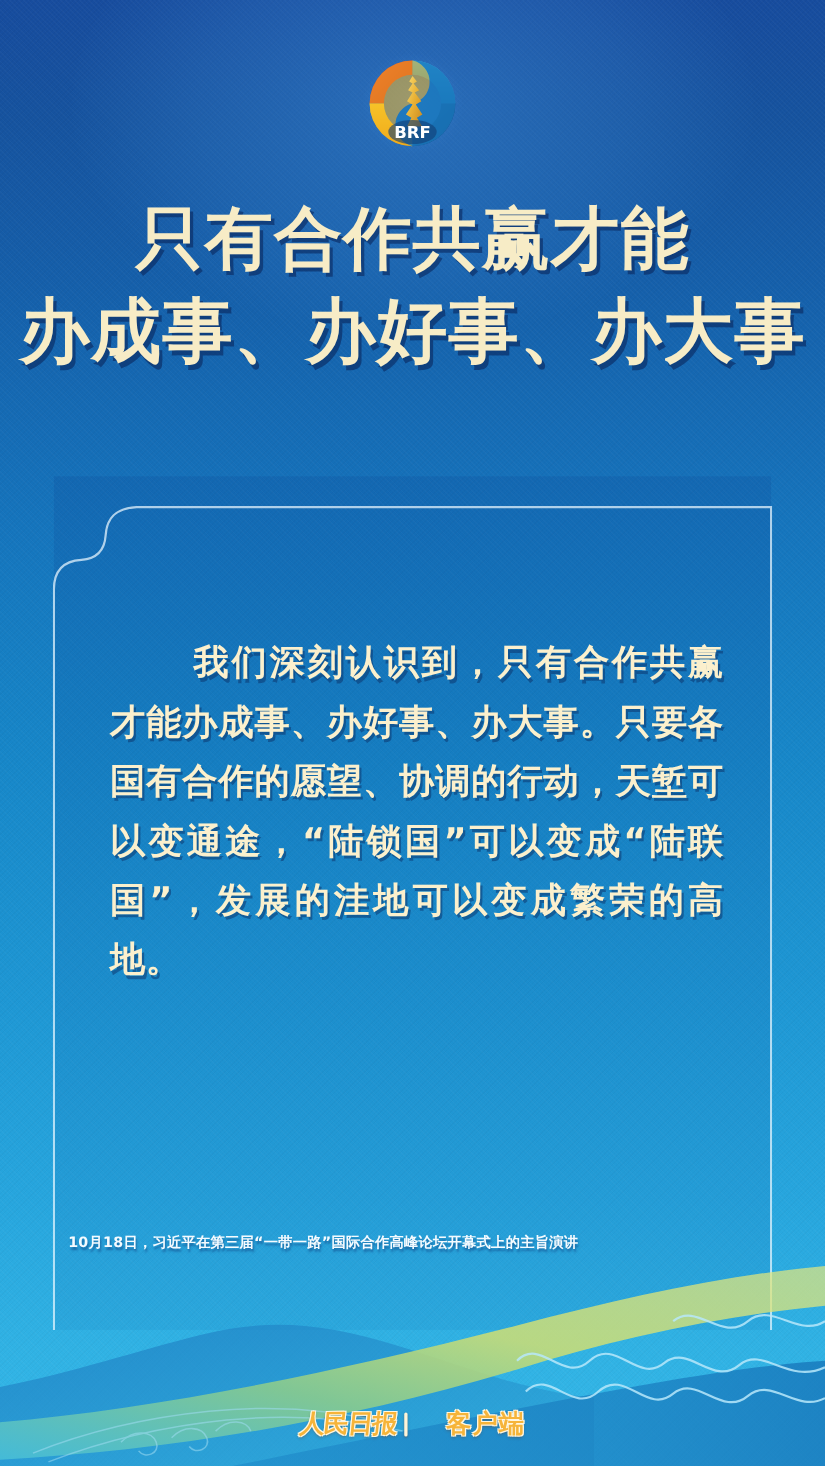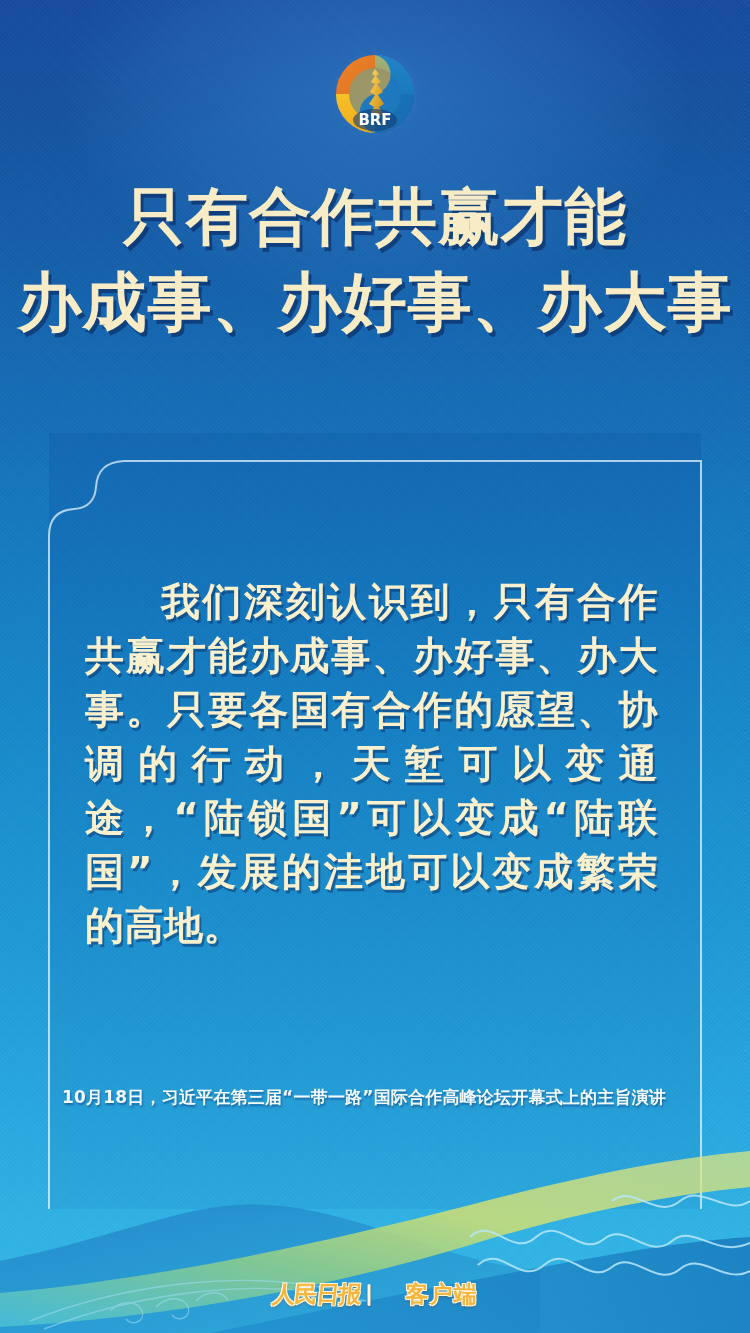--- a/index.html
+++ b/index.html
@@ -63,36 +63,36 @@
     width:654px;height:778px;
   }
   .card-border{position:absolute;inset:0;}
   .card-fill{
     position:absolute;inset:1px;
     background:linear-gradient(180deg, rgba(8,60,140,.17) 0%, rgba(8,70,150,.13) 45%, rgba(10,90,165,.10) 100%);
   }
 
   
   .body-text{
-    position:absolute;left:85px;right:92px;top:575px;
+    position:absolute;left:100px;right:92px;top:575px;
     color:#fbf0cd;
-    font-size:39px;
+    font-size:32px;
     font-weight:bold;
     line-height:54px;
     letter-spacing:.5px;
     text-indent:76px;
     text-align:justify;
     text-shadow:2px 3px 0 rgba(10,45,100,.48);
   }
 
   
   .caption{
-    position:absolute;left:62px;top:1086px;
+    position:absolute;left:62px;top:1121px;
     color:#f4fbff;
-    font-size:17px;
+    font-size:13px;
     font-weight:bold;
     letter-spacing:.2px;
     white-space:nowrap;
     text-shadow:1px 2px 2px rgba(12,60,125,.55);
   }
 
   
   .scenery{position:absolute;left:0;right:0;bottom:0;height:190px;pointer-events:none;}
 
   

